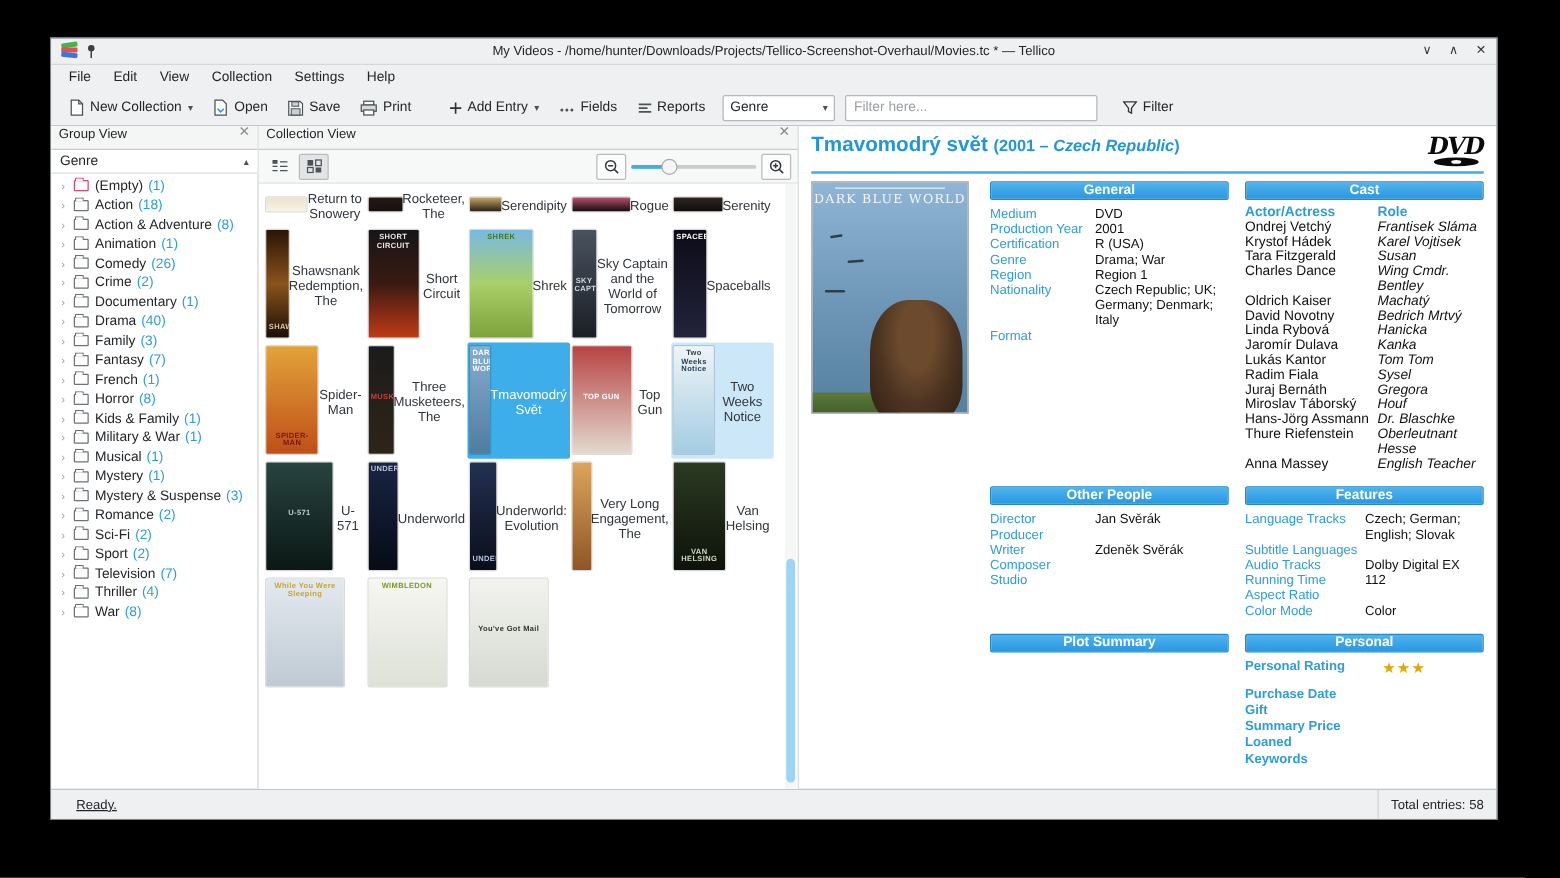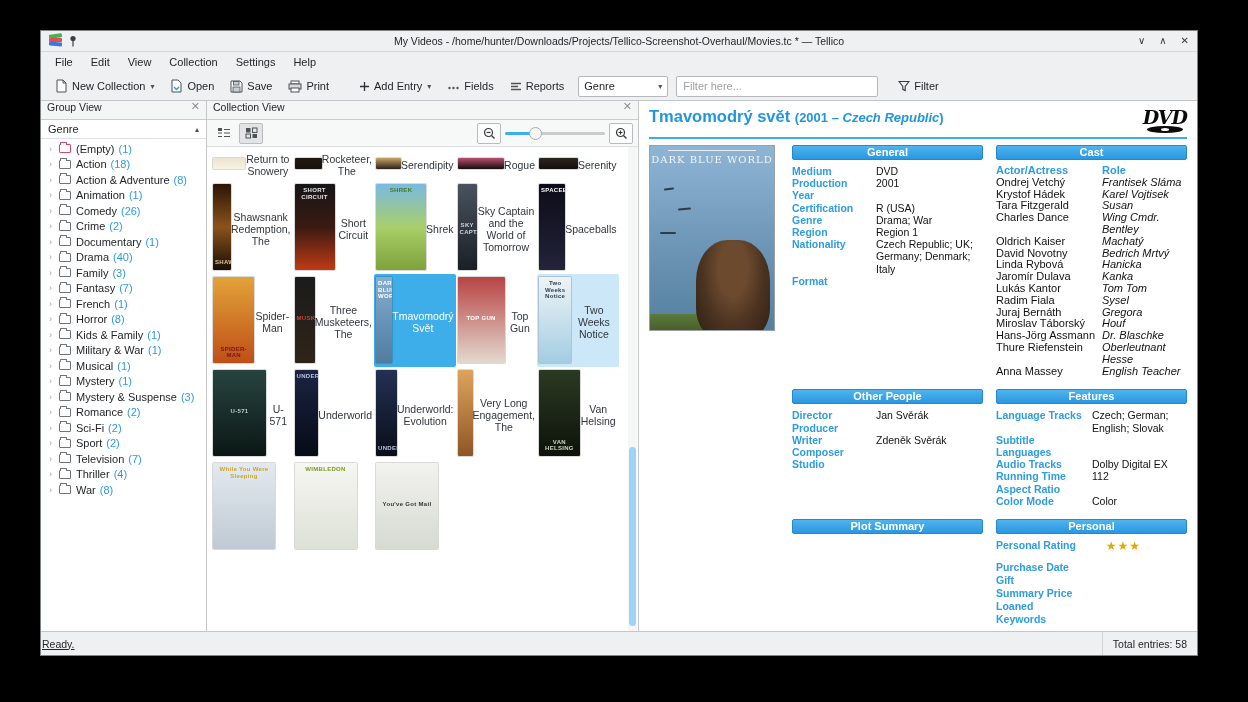--- a/index.html
+++ b/index.html
@@ -126,37 +126,37 @@
     background:radial-gradient(ellipse at 50% 30%, #6b4a2e 0 28%, #4a3220 60%, #2e1f12 100%);
     border-radius:42% 42% 30% 30%; }
   .dp-ground { position:absolute; bottom:0; left:0; width:70px; height:16px;
     background:linear-gradient(#5d7a3a,#47602c); }
 
   .section { min-width:0; }
   .sec-h { height:15px; background:linear-gradient(#4fb4ee,#2a97e0); border:1px solid #2488cb;
     border-radius:2px; color:#fff; font-size:11px; font-weight:bold; text-align:center;
     line-height:13px; margin-bottom:5px; }
   .frow { display:flex; font-size:10.5px; line-height:12.2px; }
-  .flabel { width:84px; min-width:84px; color:#2d9ce1; font-weight:bold; padding-right:4px; }
+  .flabel { width:84px; min-width:84px; color:#2d9ce1; font-weight:normal; padding-right:4px; }
   .features .flabel { width:96px; min-width:96px; }
   .fvalue { color:#111; flex:1; }
   .cast-row { display:flex; font-size:11px; line-height:11.8px; }
   .cast-actor { width:106px; min-width:106px; color:#111; }
   .cast-role { color:#111; font-style:italic; flex:1; }
   .cast-row.head .cast-actor, .cast-row.head .cast-role { color:#2d9ce1; font-weight:bold; font-style:normal; }
   .rating-row { display:flex; align-items:center; font-size:10.5px; margin-bottom:8px; }
   .stars { margin-left:auto; margin-right:46px; color:#e0a800; font-size:12px; letter-spacing:1px; }
   .plabel { font-size:10.5px; color:#2d9ce1; font-weight:bold; line-height:12.5px; }
   .plot-body { min-height:82px; }
   .personal .plabel { margin-bottom:.5px; }
 
   
   .statusbar { height:24px; background:#eff0f1; border-top:1px solid #c4c6c8;
     display:flex; align-items:center; font-size:10.5px; color:#232629; }
-  .status-left { padding-left:1px;text-decoration:underline; }
+  .status-left { padding-left:20px;text-decoration:underline; }
   .status-right { margin-left:auto; padding:0 10px; border-left:1px solid #d2d4d5;
     height:100%; display:flex; align-items:center; }
 </style>
 </head>
 <body>
 
 <div class="window">
 
   <div class="titlebar">
     <span class="app-icon">

